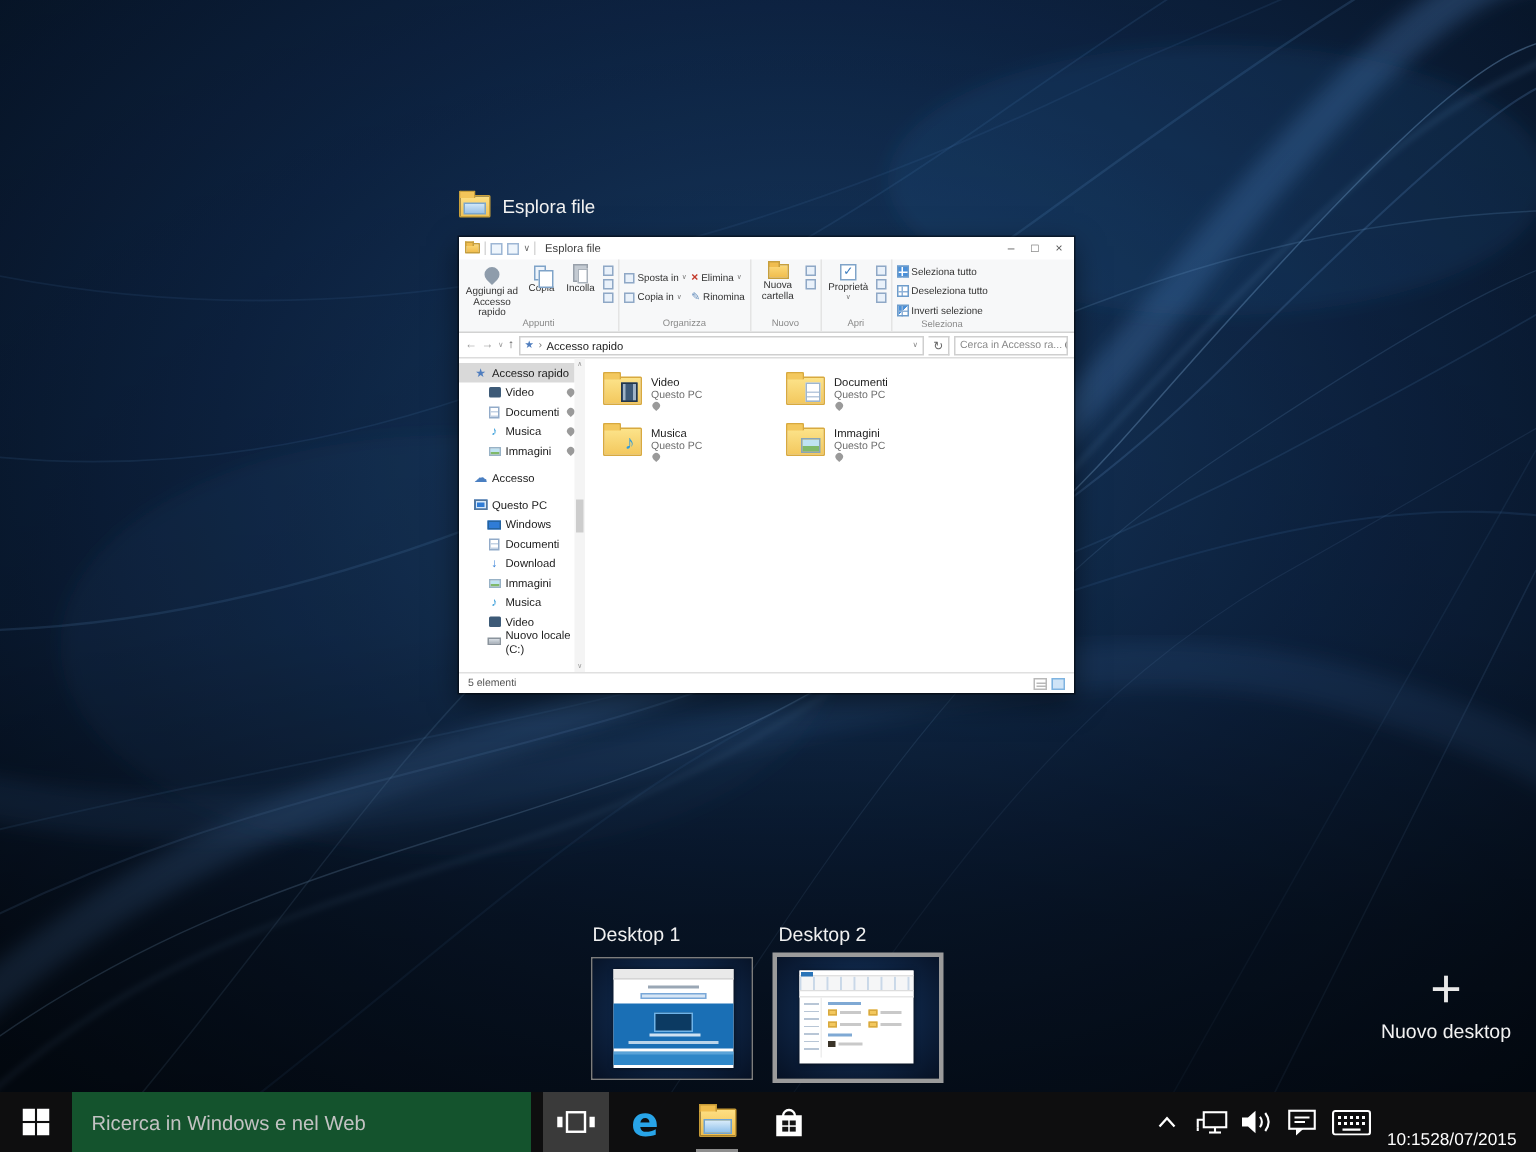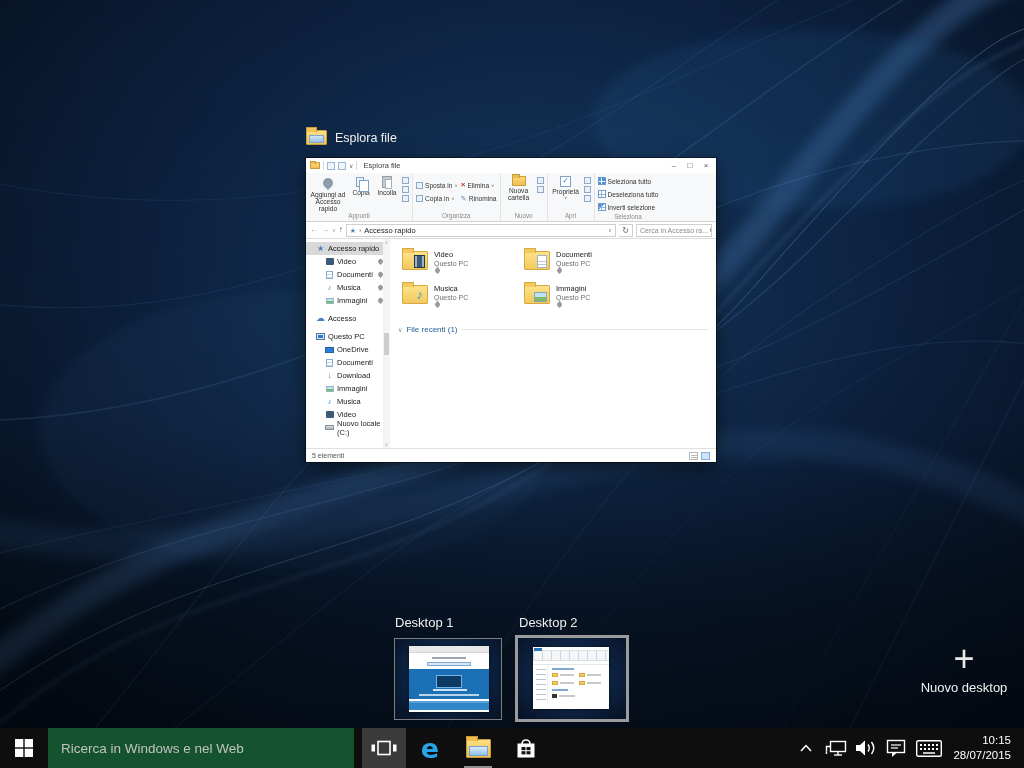--- a/index.html
+++ b/index.html
@@ -227,21 +227,21 @@
   .tb-exp-folder { position:relative; width:25px; height:19px; background:linear-gradient(180deg,#fddf83,#f0bd4e);
                    border:1px solid #c69a36; border-radius:1px; }
   .tb-exp-folder::before { content:""; position:absolute; top:-4px; left:-1px; width:10px; height:4px;
                    background:#f0bd4e; border:1px solid #c69a36; border-bottom:none; }
   .tb-exp-folder .front { position:absolute; left:2px; right:2px; bottom:1px; height:10px;
                    background:linear-gradient(#d9ecfa,#8fc0ea); border:1px solid #6fa3d1; }
   .open-indicator { position:absolute; bottom:0; left:50%; transform:translateX(-50%); width:28px; height:2px; background:#8d8d8d; }
   #store-btn { width:48px; }
   .tray { margin-left:auto; display:flex; align-items:stretch; }
   .tray .tb-btn { width:30px; }
-  #clock { display:flex; flex-direction:column; justify-content:center; align-items:flex-end;
+  #clock { display:flex; justify-content:center; align-items:flex-end;
            padding:0 13px 0 6px; color:#fff; font-size:11.5px; line-height:1.3; }
 </style>
 </head>
 <body>
 
 <div id="screen">
 
   <svg id="wallpaper" width="1024" height="768" viewBox="0 0 1024 768">
     <defs>
       <radialGradient id="bg" cx="52%" cy="38%" r="75%">
@@ -467,21 +467,21 @@
           <div class="srow gap" style="padding-left:10px">
             <span class="si">
                 <span class="si-pc"></span>
               </span>
             <span>Questo PC</span>
           </div>
           <div class="srow child">
             <span class="si">
                 <span class="si-desktop"></span>
               </span>
-            <span>OneDrive</span>
+            <span>Windows</span>
           </div>
           <div class="srow child">
             <span class="si">
                 <span class="si-doc"></span>
               </span>
             <span>Documenti</span>
           </div>
           <div class="srow child">
             <span class="si si-down">↓</span>
             <span>Download</span>
@@ -560,25 +560,20 @@
                   </span>
                 </span>
               <span class="tile-text">
                 <span class="tname">Immagini</span>
                 <span class="tsub">Questo PC</span>
                 <span class="pin-mini" style="margin-left:1px"></span>
               </span>
             </div>
           </div>
 
-          <div class="sectionhdr" style="margin-top:9px">
-            <span class="caret">∨</span>
-            <span class="stitle">File recenti (1)</span>
-            <span class="hline"></span>
-          </div>
         </div>
       </div>
 
       <div class="statusbar">
         <span>5 elementi</span>
         <span class="viewbtns">
           <span class="view-list"></span>
           <span class="view-thumb"></span>
         </span>
       </div>

